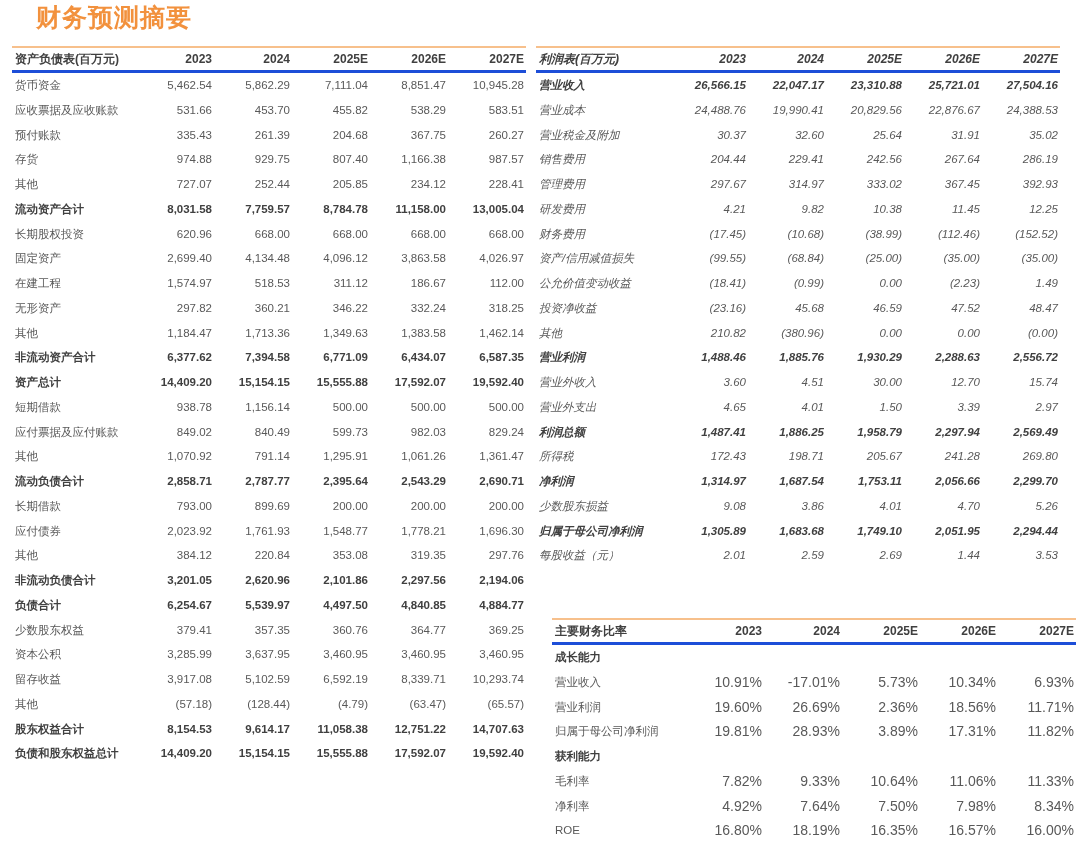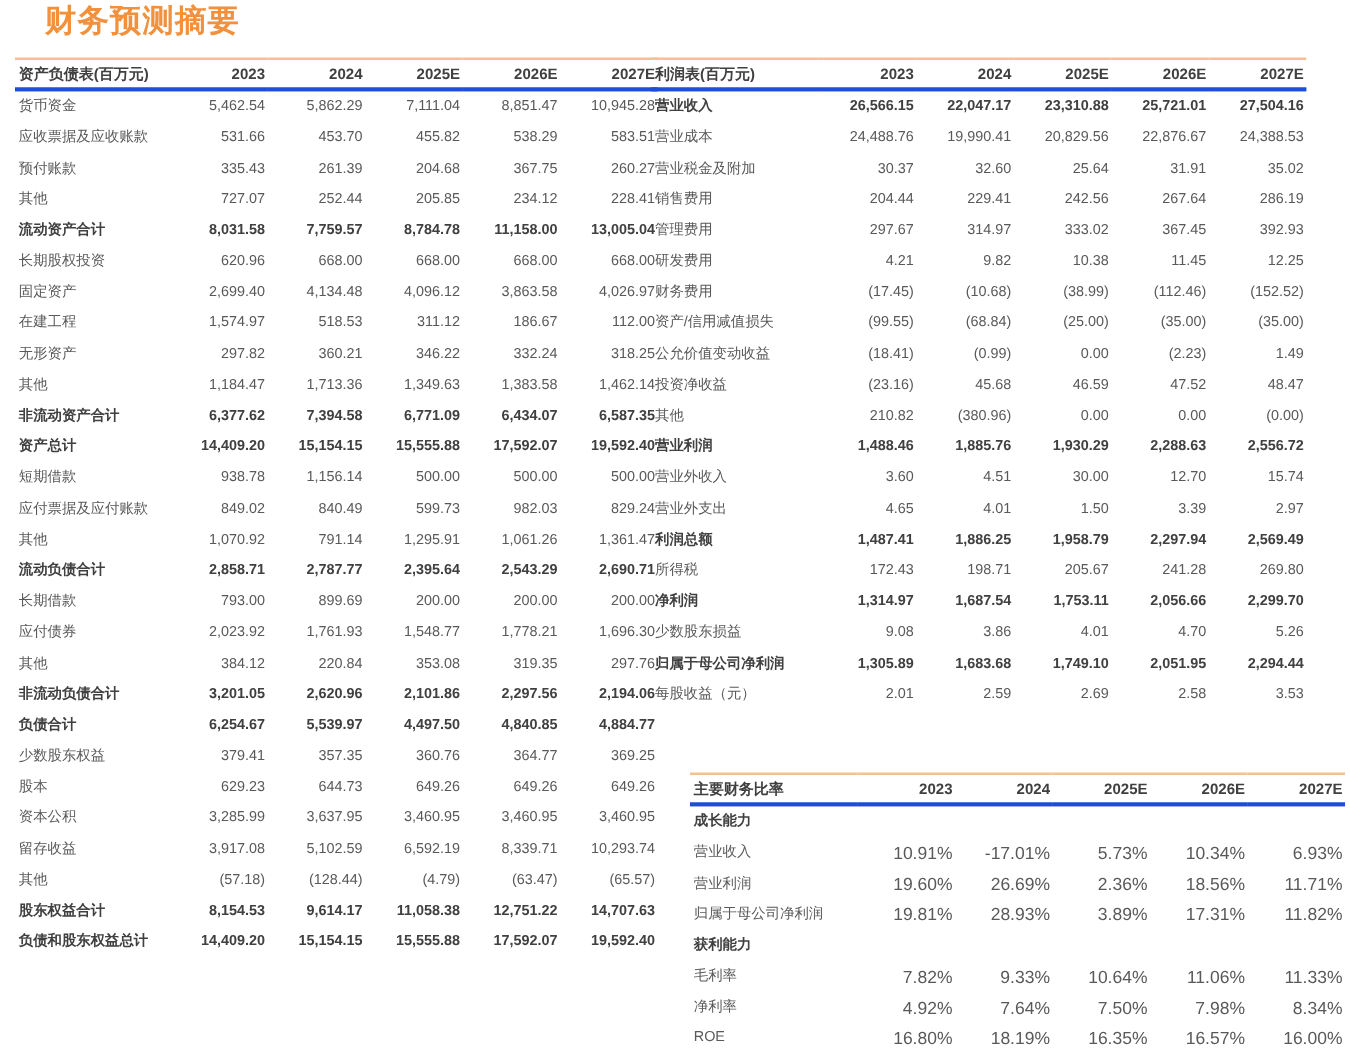--- a/index.html
+++ b/index.html
@@ -24,21 +24,21 @@
   table.fin thead th {
     font-weight: bold; color: #404040; font-size: 12px;
     border-top: 2px solid #f7c08c; border-bottom: 3px solid #1d4ed8;
     height: 22px; line-height: 22px;
   }
   table.fin th.lbl, table.fin td.lbl { text-align: left; padding-left: 3px; }
   table.fin th.num, table.fin td.num { text-align: right; padding-right: 2px; }
   table.fin tr.bold td { font-weight: bold; color: #404040; }
   table.fin tr.section td { font-weight: bold; color: #404040; margin-top: 26px; }
   #bs { left: 12px; top: 46px; width: 514px; }
-  #is { left: 521px; top: 46px; width: 524px; }
+  #is { left: 536px; top: 46px; width: 524px; font-style: italic; }
   #ratios { left: 552px; top: 618px; width: 524px; }
   #ratios tbody td.num { font-size: 14px; }
   col.c-lbl-l { width: 124px; }
   col.c-num-l { width: 78px; }
   col.c-lbl-r { width: 134px; }
   col.c-num-r { width: 78px; }
 </style>
 </head>
 <body>
 
@@ -82,20 +82,28 @@
       </tr>
       <tr>
         <td class="lbl">预付账款</td>
         <td class="num">335.43</td>
         <td class="num">261.39</td>
         <td class="num">204.68</td>
         <td class="num">367.75</td>
         <td class="num">260.27</td>
       </tr>
       <tr>
+        <td class="lbl">存货</td>
+        <td class="num">974.88</td>
+        <td class="num">929.75</td>
+        <td class="num">807.40</td>
+        <td class="num">1,166.38</td>
+        <td class="num">987.57</td>
+      </tr>
+      <tr>
         <td class="lbl">其他</td>
         <td class="num">727.07</td>
         <td class="num">252.44</td>
         <td class="num">205.85</td>
         <td class="num">234.12</td>
         <td class="num">228.41</td>
       </tr>
       <tr class="bold">
         <td class="lbl">流动资产合计</td>
         <td class="num">8,031.58</td>
@@ -232,28 +240,20 @@
         <td class="num">4,840.85</td>
         <td class="num">4,884.77</td>
       </tr>
       <tr>
         <td class="lbl">少数股东权益</td>
         <td class="num">379.41</td>
         <td class="num">357.35</td>
         <td class="num">360.76</td>
         <td class="num">364.77</td>
         <td class="num">369.25</td>
-      </tr>
-      <tr>
-        <td class="lbl">股本</td>
-        <td class="num">629.23</td>
-        <td class="num">644.73</td>
-        <td class="num">649.26</td>
-        <td class="num">649.26</td>
-        <td class="num">649.26</td>
       </tr>
       <tr>
         <td class="lbl">资本公积</td>
         <td class="num">3,285.99</td>
         <td class="num">3,637.95</td>
         <td class="num">3,460.95</td>
         <td class="num">3,460.95</td>
         <td class="num">3,460.95</td>
       </tr>
       <tr>
@@ -461,21 +461,21 @@
         <td class="num">1,683.68</td>
         <td class="num">1,749.10</td>
         <td class="num">2,051.95</td>
         <td class="num">2,294.44</td>
       </tr>
       <tr>
         <td class="lbl">每股收益（元）</td>
         <td class="num">2.01</td>
         <td class="num">2.59</td>
         <td class="num">2.69</td>
-        <td class="num">2.58</td>
+        <td class="num">1.44</td>
         <td class="num">3.53</td>
       </tr>
     </tbody>
 </table>
 
 <table class="fin" id="ratios">
   <colgroup>
     <col class="c-lbl-r">
       <col class="c-num-r">
       <col class="c-num-r">

